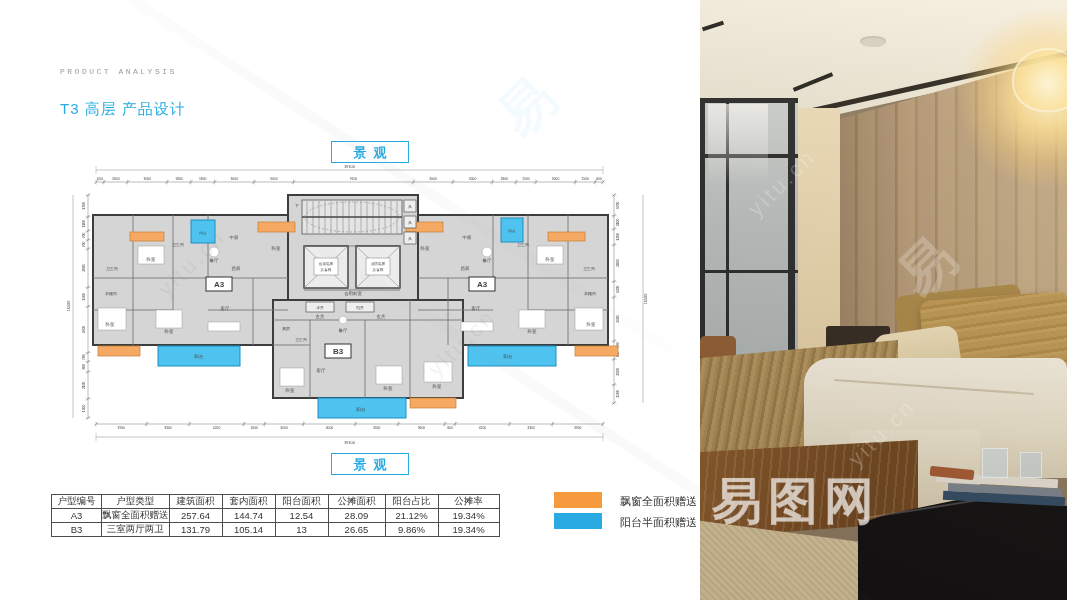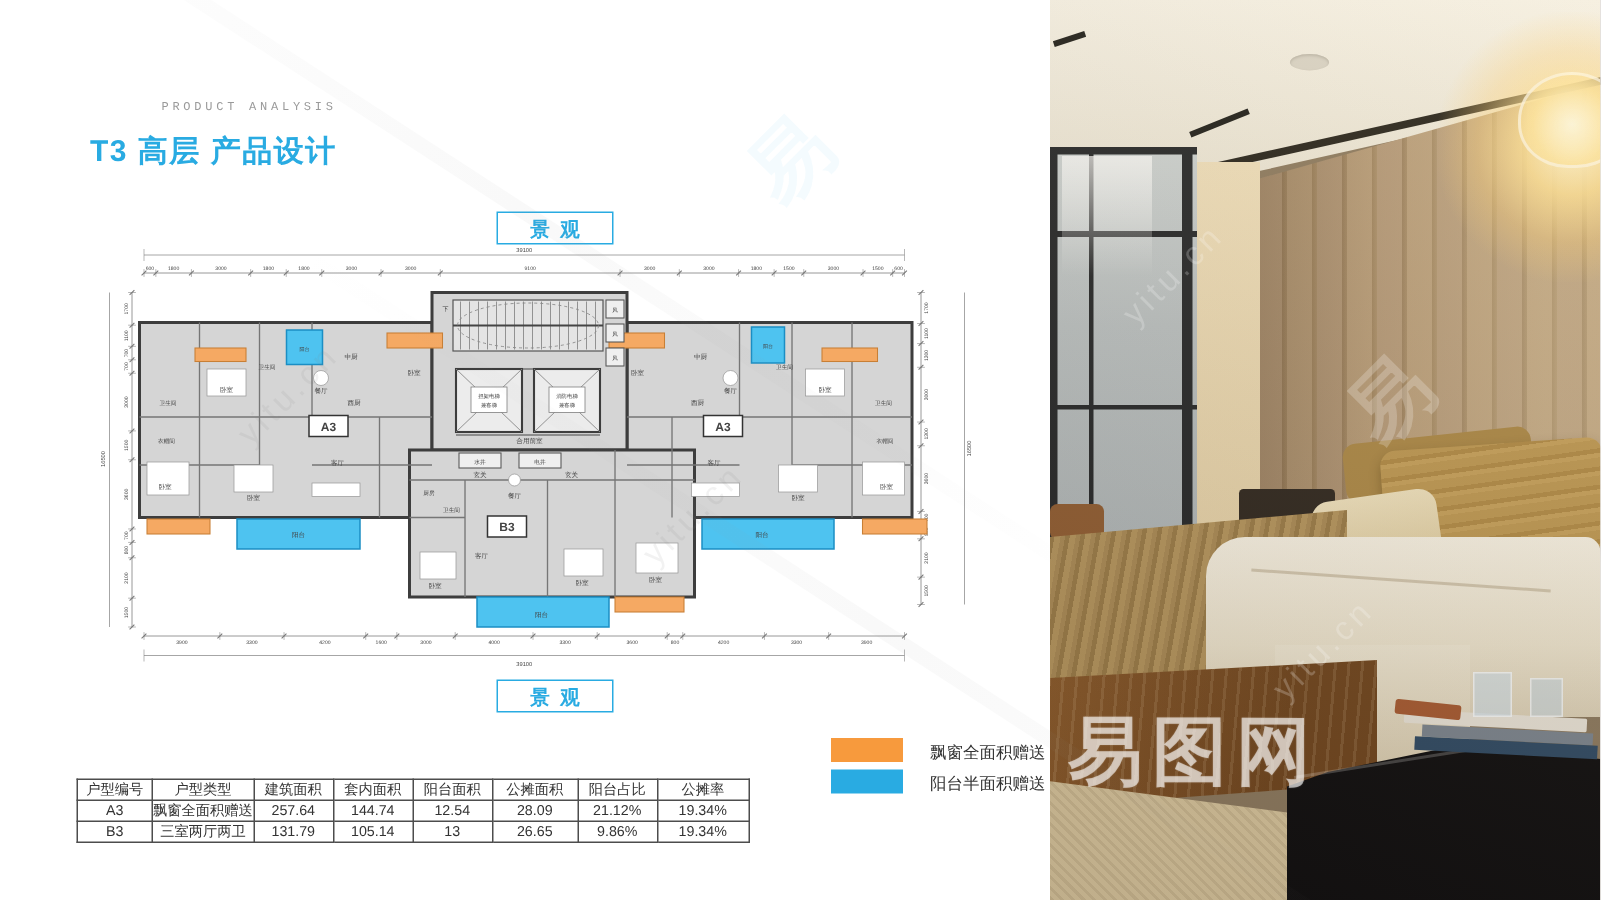--- a/index.html
+++ b/index.html
@@ -4,33 +4,33 @@
 <style>
   html,body{margin:0;padding:0;background:#e8e8e8;}
   *{box-sizing:border-box;}
   body{font-family:"Liberation Sans","DejaVu Sans",sans-serif;}
   .slide{position:relative;width:1067px;height:600px;background:#ffffff;overflow:hidden;margin:0 auto;}
 
   
   .left-panel{position:absolute;left:0;top:0;width:700px;height:600px;background:#fff;}
   .title-block{position:absolute;left:60px;top:62px;}
   .page-title{font-size:19px;font-weight:bold;color:#4d4d4d;letter-spacing:3px;}
-  .page-subtitle{margin-top:5px;font-size:8px;color:#9a9a9a;letter-spacing:2.5px;font-family:"Liberation Mono","DejaVu Sans Mono",monospace;text-align:right;}
-  .section-title{margin-top:11px;font-size:20px;font-weight:bold;color:#29abe2;letter-spacing:1px;}
+  .page-subtitle{margin-top:5px;font-size:8px;color:#9a9a9a;letter-spacing:2.5px;font-family:"Liberation Mono","DejaVu Sans Mono",monospace;}
+  .section-title{margin-top:24px;font-size:15px;font-weight:normal;color:#29abe2;letter-spacing:1px;}
 
   .view-badge{position:absolute;width:78px;height:22px;background:#fff;border:1px solid #29abe2;
     color:#29abe2;font-size:13px;font-weight:bold;text-align:center;line-height:21px;letter-spacing:7px;text-indent:7px;}
   .view-badge.top{left:331px;top:141px;}
   .view-badge.bottom{left:331px;top:453px;}
 
   #plan{position:absolute;left:58px;top:160px;}
   #plan text{fill:#444;}
 
   
-  .spec-table{position:absolute;left:51px;top:494px;border-collapse:collapse;table-layout:fixed;margin-top:25px;}
+  .spec-table{position:absolute;left:51px;top:494px;border-collapse:collapse;table-layout:fixed;}
   .spec-table th,.spec-table td{border:1px solid #4d4d4d;font-size:9.5px;color:#333;text-align:center;
     padding:0;height:13px;font-weight:normal;overflow:hidden;white-space:nowrap;}
   .spec-table thead th{height:14px;}
 
   
   .legend{position:absolute;left:554px;top:492px;}
   .legend-item{position:relative;height:17px;margin-bottom:4px;}
   .legend-swatch{position:absolute;left:0;top:0;width:48px;height:16px;}
   .legend-label{position:absolute;left:66px;top:2px;font-size:11px;color:#333;white-space:nowrap;}
 

